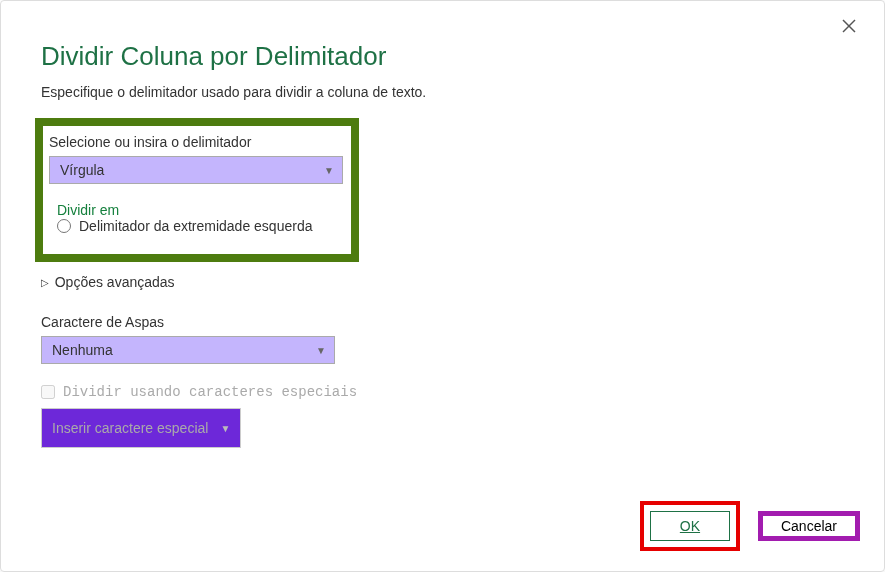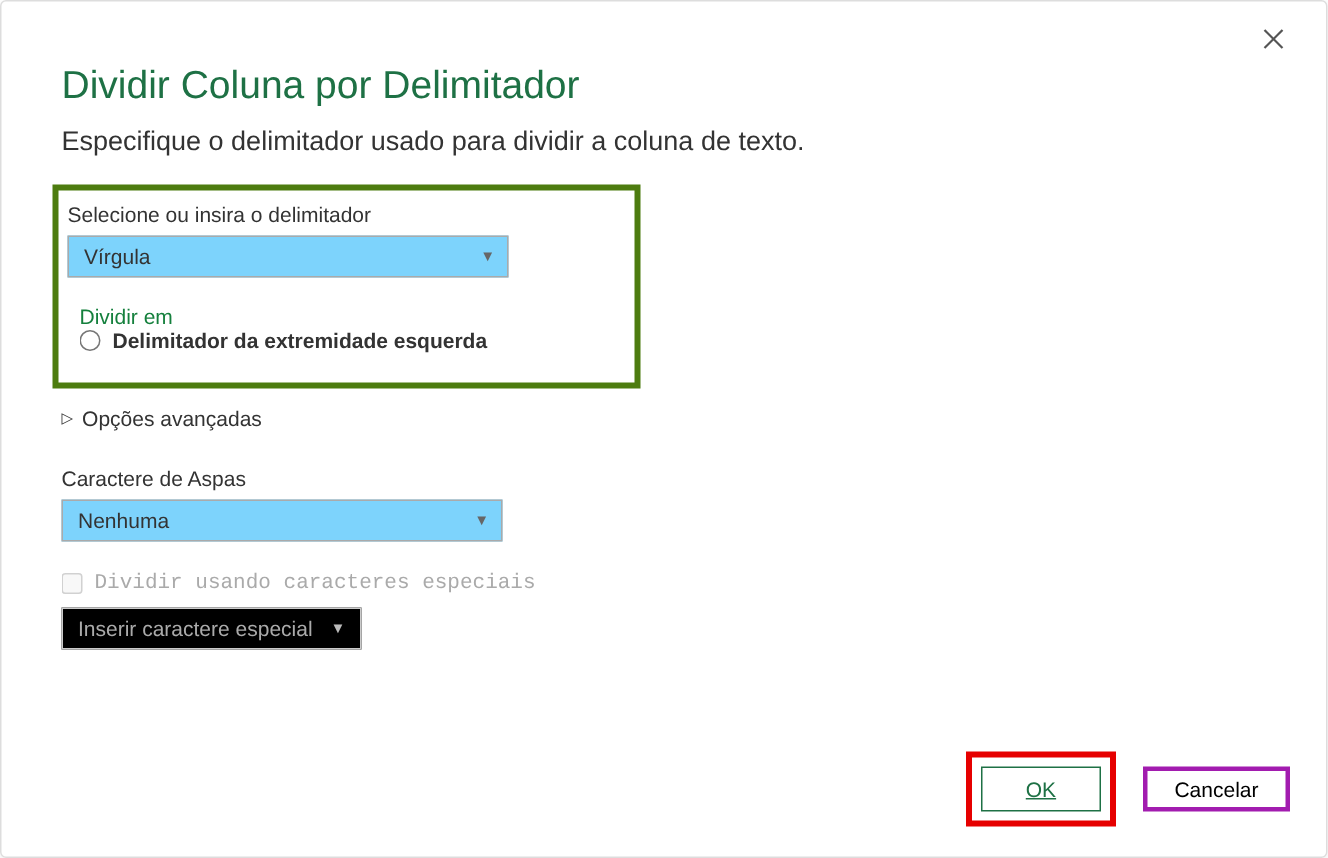--- a/index.html
+++ b/index.html
@@ -41,48 +41,48 @@
     .content {
       padding: 40px 40px 24px 40px;
     }
     .title {
       font-size: 26px;
       font-weight: 400;
       color: #1e7145;
       margin-bottom: 12px;
     }
     .subtitle {
-      font-size: 18px;
+      font-size: 14px;
       color: #333;
       margin-bottom: 18px;
     }
     .highlight-box {
-      border: 4px solid #4d7c0f;
+      border: 8px solid #4d7c0f;
       padding: 8px 12px 12px 0;
       margin-left: -6px;
-      width: 392px;
+      width: 324px;
       margin-bottom: 12px;
     }
     .highlight-box-inner {
       padding-left: 6px;
     }
     .field-label {
       display: block;
       font-size: 14px;
       color: #333;
       margin-bottom: 6px;
     }
     .dropdown {
       display: flex;
       align-items: center;
       justify-content: space-between;
       width: 294px;
       height: 28px;
       border: 1px solid #aaa;
-      background: #7dd3fc;
+      background: #c4b5fd;
       padding: 0 8px 0 10px;
       cursor: pointer;
       font-size: 14px;
     }
     .dropdown-arrow {
       font-size: 10px;
       color: #666;
     }
     .radio-section {
       margin-top: 18px;
@@ -101,21 +101,20 @@
     }
     .radio-row input[type="radio"] {
       margin-right: 8px;
       width: 14px;
       height: 14px;
       cursor: pointer;
     }
     .radio-row span {
       font-size: 14px;
       color: #333;
-      font-weight: bold;
     }
     .expander {
       display: flex;
       align-items: center;
       cursor: pointer;
       margin-top: 8px;
       margin-bottom: 24px;
     }
     .expander-arrow {
       font-size: 10px;
@@ -139,22 +138,22 @@
       pointer-events: none;
     }
     .checkbox-row span {
       font-size: 14px;
       font-family: Liberation Mono, monospace;
     }
     .insert-special {
       display: inline-flex;
       align-items: center;
       border: 1px solid #ccc;
-      background: #000000;
-      height: 28px;
+      background: #6d28d9;
+      height: 40px;
       padding: 0 10px;
       color: #aaa;
       cursor: default;
       font-size: 14px;
     }
     .insert-special .dropdown-arrow {
       margin-left: 12px;
       color: #bbb;
     }
     .footer {
@@ -165,21 +164,21 @@
       align-items: center;
       gap: 18px;
     }
     .ok-highlight {
       border: 4px solid #e60000;
       padding: 6px;
     }
     .btn {
       min-width: 80px;
       height: 30px;
-      border: 3px solid #a21caf;
+      border: 5px solid #a21caf;
       background: #fff;
       font-size: 14px;
       cursor: pointer;
       padding: 0 18px;
     }
     .btn.primary {
       border: 1px solid #1e7145;
       color: #1e7145;
       text-decoration: underline;
     }

